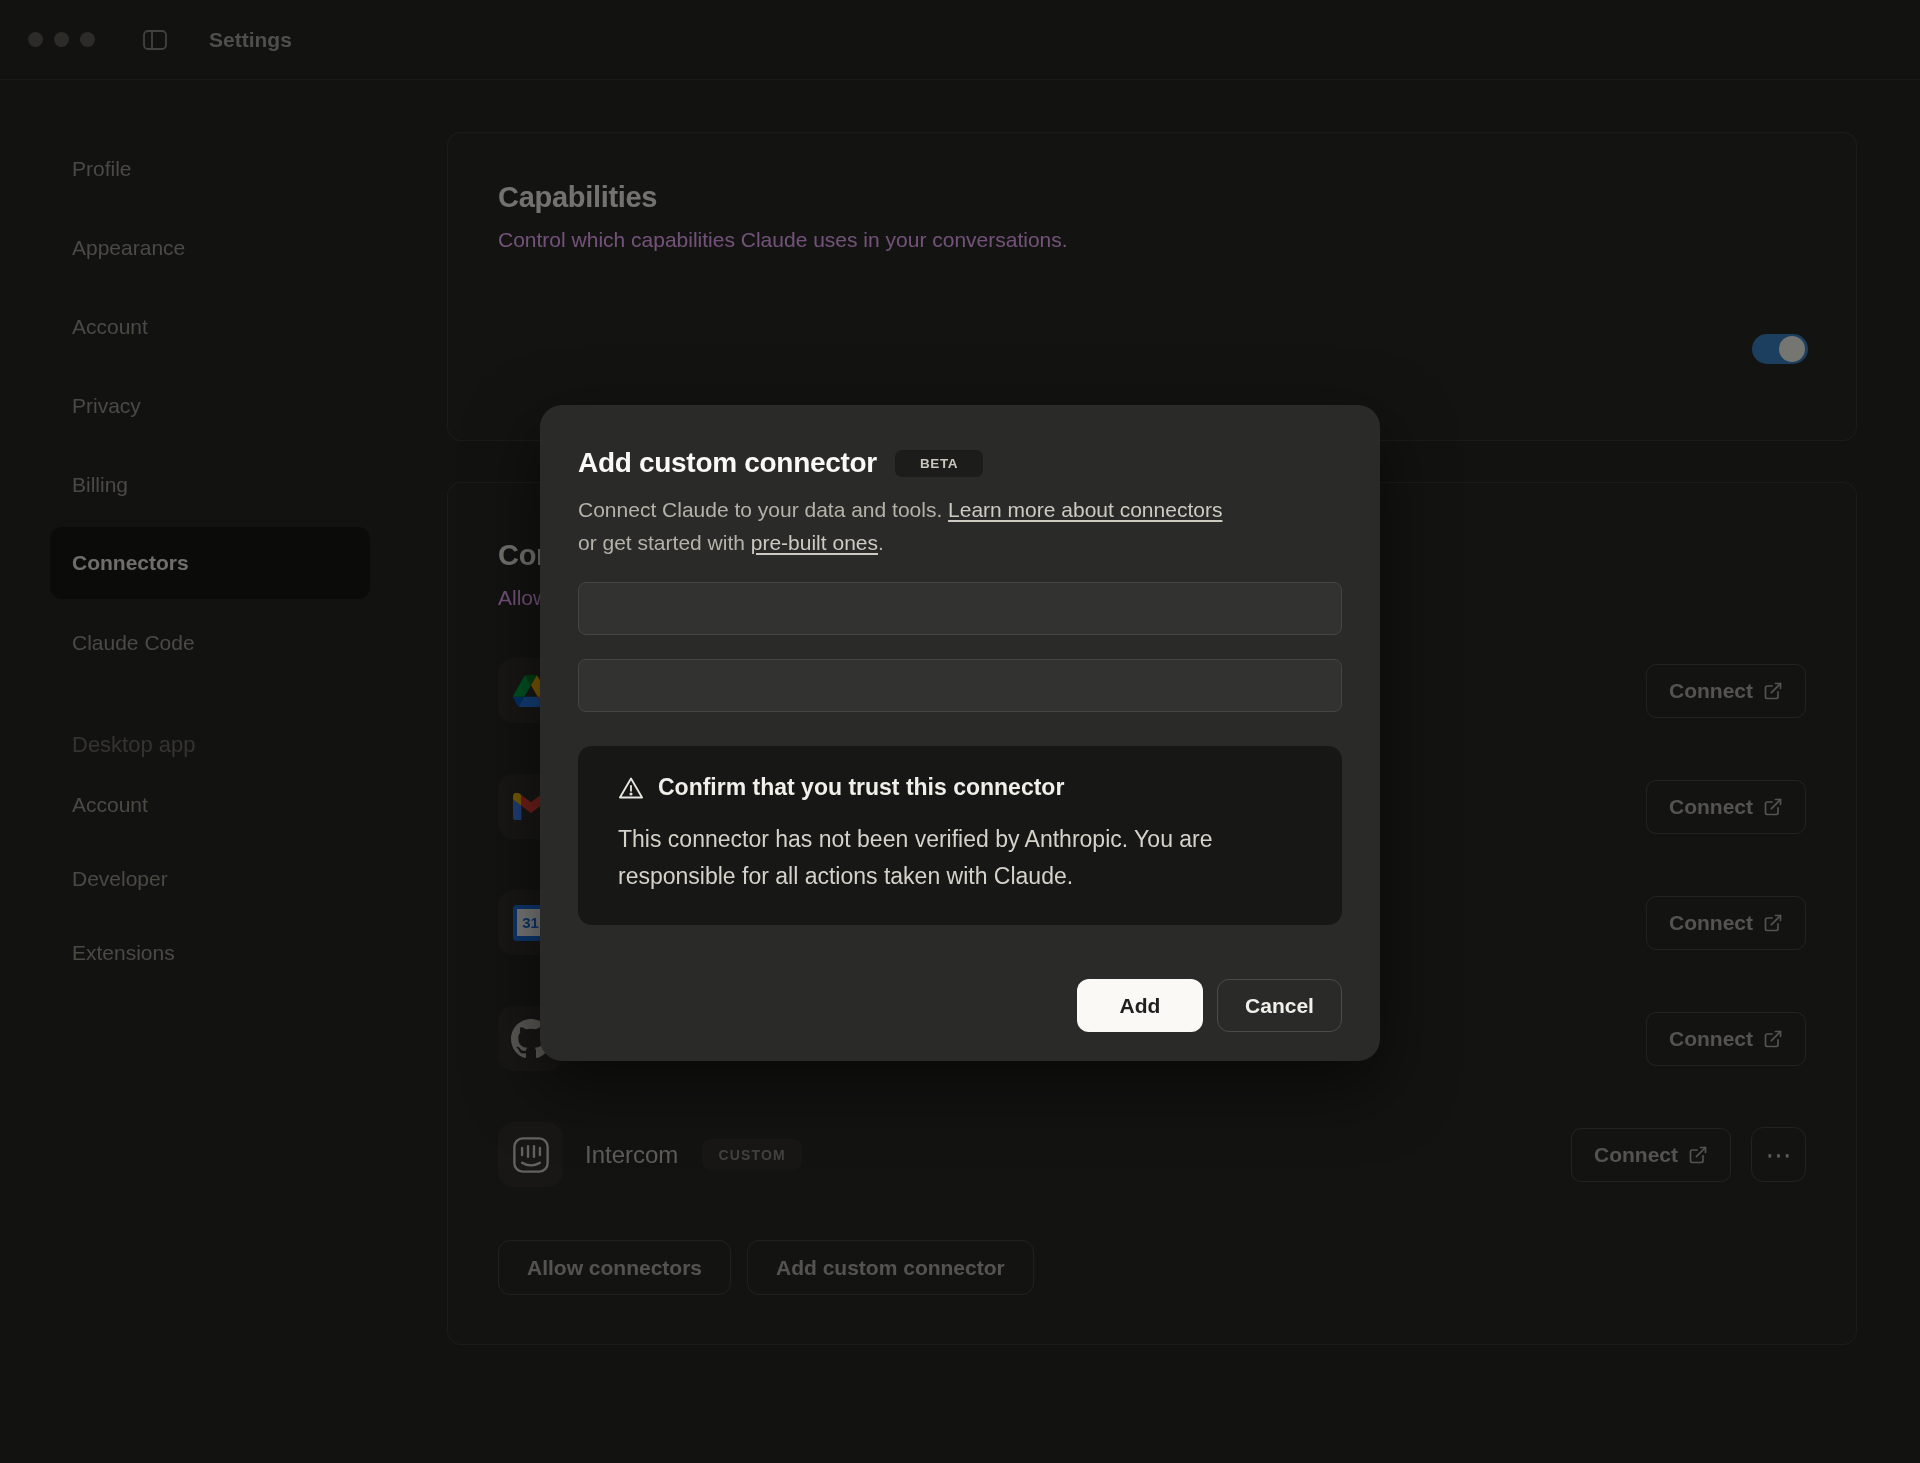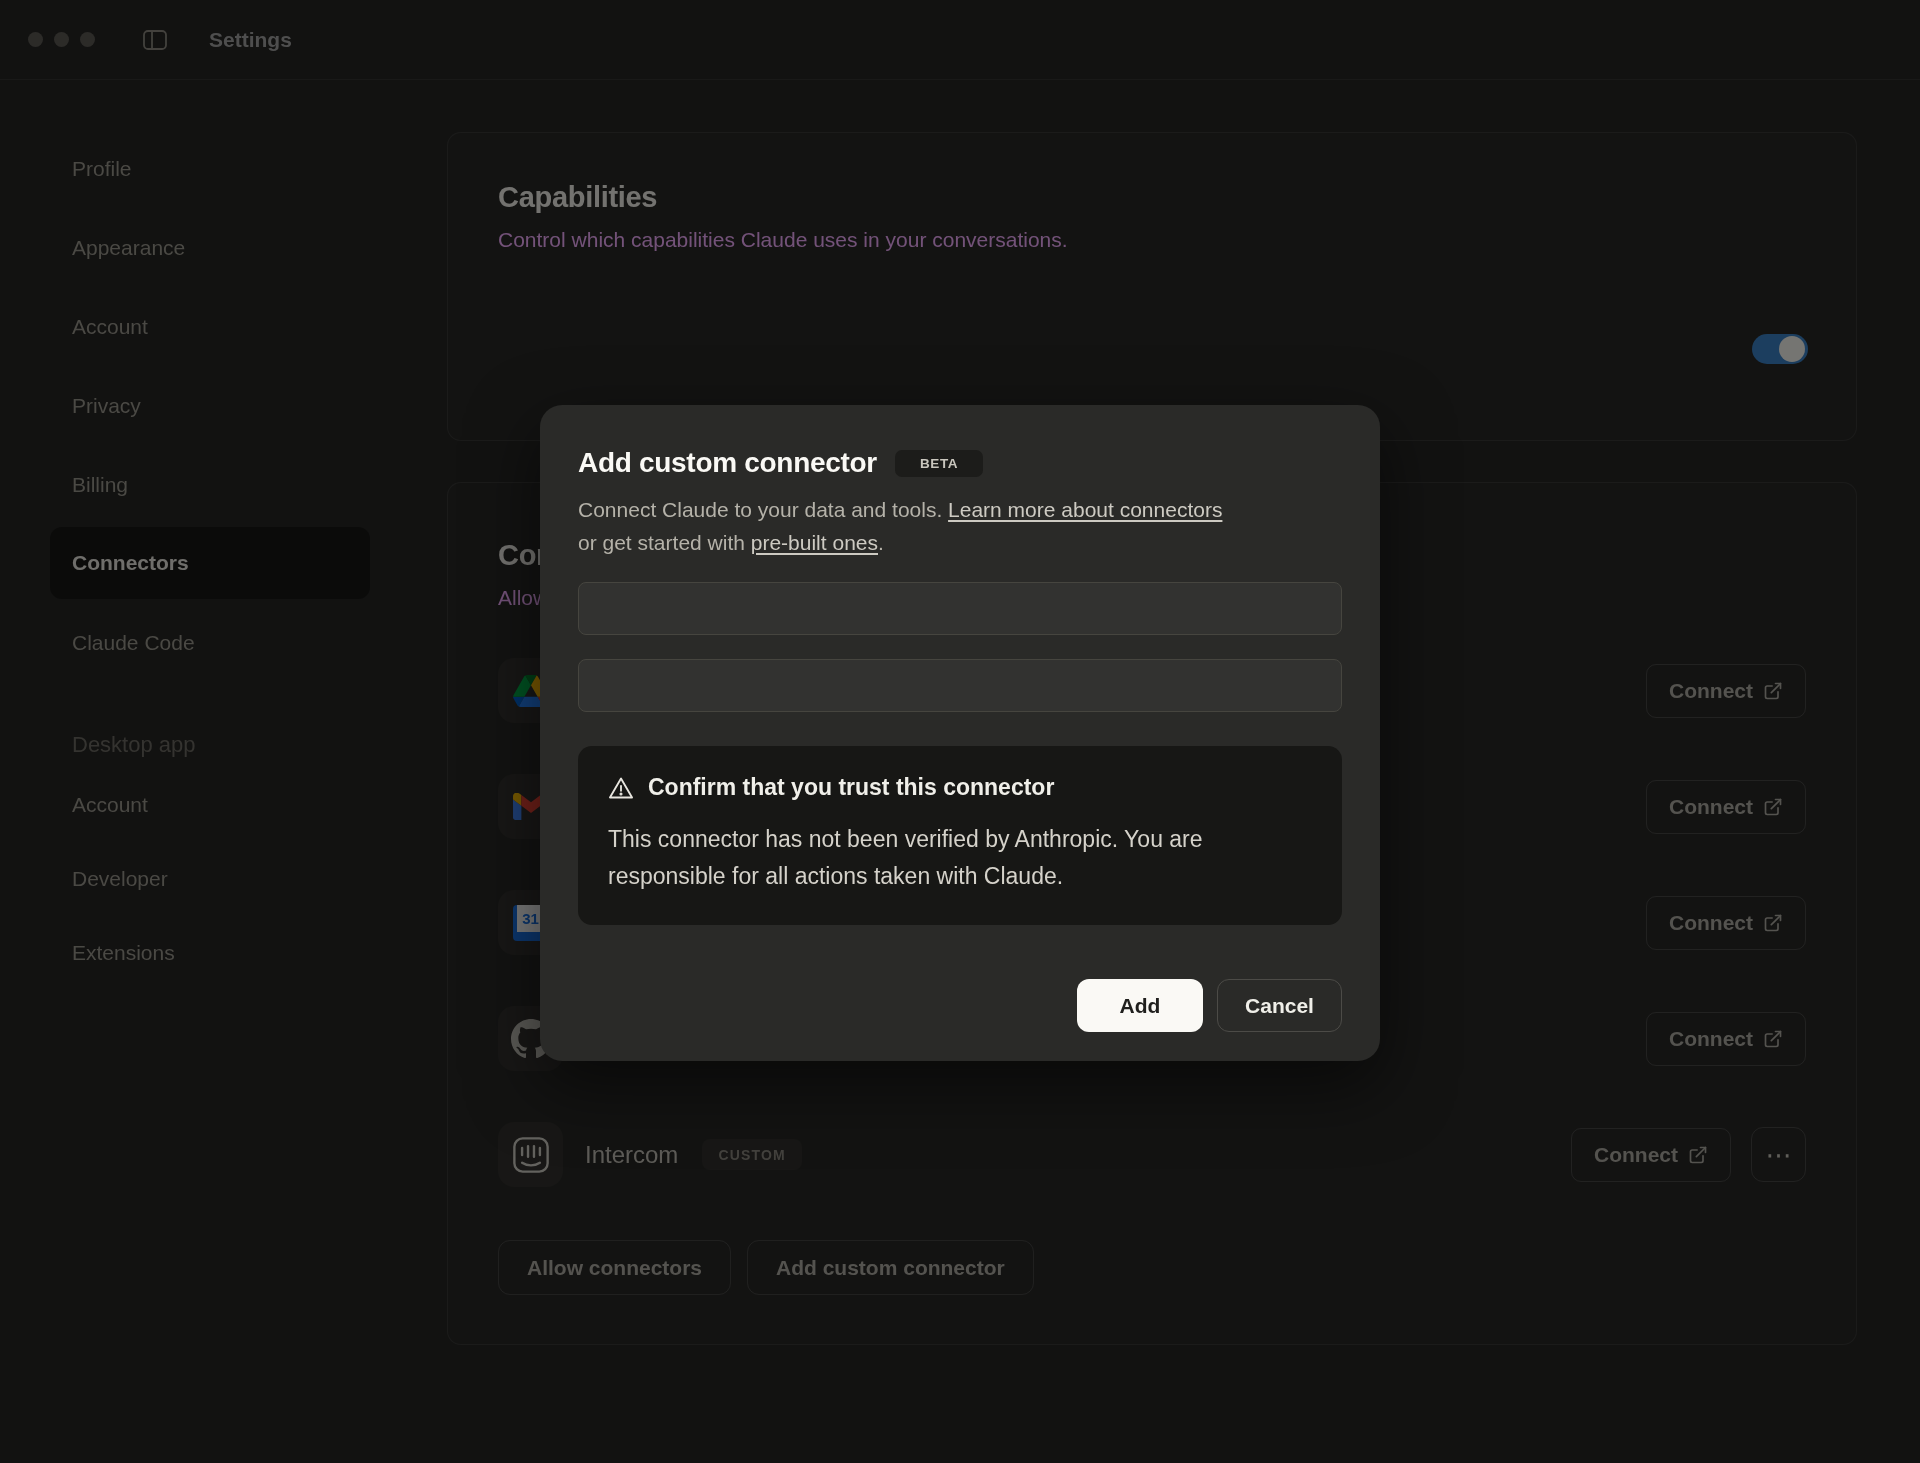--- a/index.html
+++ b/index.html
@@ -110,39 +110,39 @@
   .modal-desc a { color: #cdcac2; text-decoration: underline; text-underline-offset: 3px; cursor: pointer; }
   .modal-input {
     display: block; width: 764px; height: 53px; margin-top: 24px;
     background: #323230; border: 1px solid #46453f; border-radius: 8px;
     outline: none; color: #e8e6df; font-size: 20px; padding: 0 18px;
     font-family: "Liberation Sans", sans-serif;
   }
   .modal-input:first-of-type { margin-top: 23px; }
   .warning-box {
     margin-top: 34px; width: 764px; background: #171715;
-    border-radius: 14px; padding: 28px 32px 30px 30px;
+    border-radius: 14px; padding: 28px 32px 30px 40px;
   }
   .warning-title-row { display: flex; align-items: center; gap: 14px; }
   .warning-title { font-size: 23px; font-weight: 700; color: #f0efe9; }
   .warning-body { margin-top: 20px; font-size: 23px; line-height: 37px; color: #d5d2ca; max-width: 640px; }
   .modal-buttons { margin-top: 54px; display: flex; justify-content: flex-end; gap: 14px; }
   .btn-add {
     width: 126px; height: 53px; border-radius: 12px; border: none;
     background: #faf9f5; color: #1f1f1d; font-size: 21px; font-weight: 700;
     cursor: pointer; font-family: "Liberation Sans", sans-serif;
   }
   .btn-cancel {
     width: 125px; height: 53px; border-radius: 12px;
     border: 1px solid #4c4b47; background: transparent;
     color: #f0efe9; font-size: 21px; font-weight: 700; cursor: pointer;
     font-family: "Liberation Sans", sans-serif;
   }
 
-  .calendar-inner { width: 36px; height: 36px; background: #1a73e8; border-radius: 4px; display: flex; align-items: flex-start; justify-content: center; }
+  .calendar-inner { width: 36px; height: 36px; background: #1a73e8; border-radius: 4px; display: flex; align-items: center; justify-content: center; }
   .calendar-paper { width: 27px; height: 27px; background: #fff; display: flex; align-items: center; justify-content: center; font-size: 15px; font-weight: 700; color: #1a73e8; }
 </style>
 </head>
 <body>
 
 <div class="titlebar">
   <div class="traffic-lights">
     <div class="traffic-light"></div>
     <div class="traffic-light"></div>
     <div class="traffic-light"></div>

